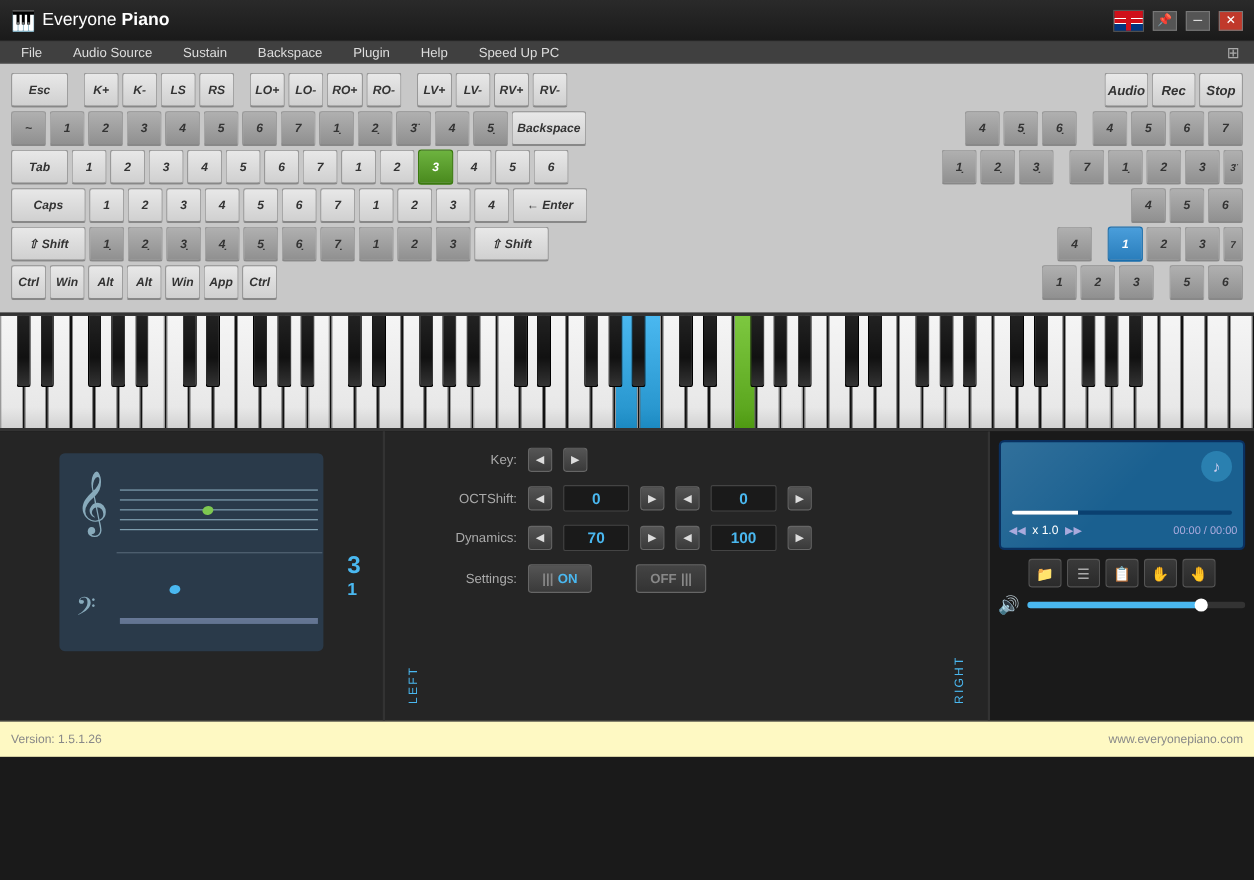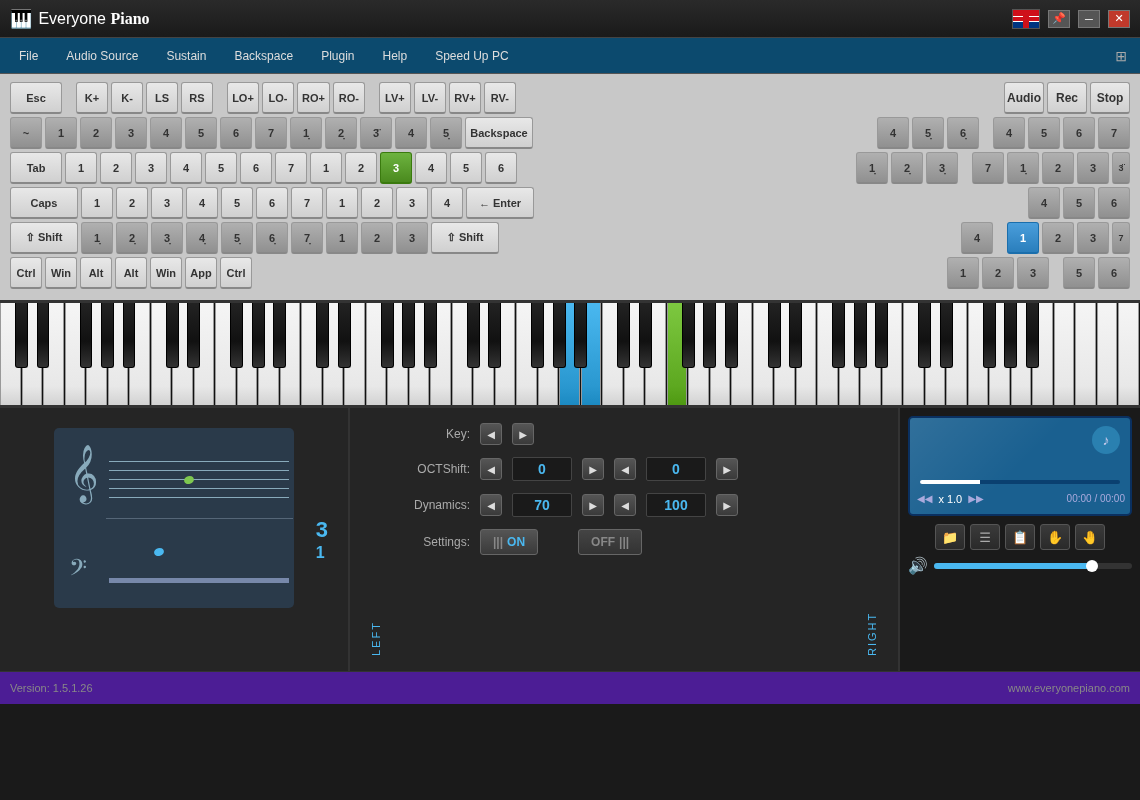--- a/index.html
+++ b/index.html
@@ -30,21 +30,21 @@
     }
     #title-bar .piano-icon {
       font-size: 18px;
       color: #fff;
     }
     #title-bar .title-text {
       font-size: 16px;
       color: #fff;
       font-weight: normal;
     }
-    #title-bar .title-text span.bold { font-weight: bold; font-family: Liberation Serif, serif; }
+    #title-bar .title-text span.bold { font-weight: bold; }
     #title-bar .win-controls {
       display: flex;
       align-items: center;
       gap: 8px;
     }
     .flag-icon {
       width: 28px;
       height: 20px;
       background: linear-gradient(180deg, #CF101A 33%, #fff 33%, #fff 66%, #003580 66%);
       border: 1px solid #555;
@@ -68,22 +68,22 @@
       font-size: 11px;
       cursor: pointer;
       display: flex;
       align-items: center;
       justify-content: center;
     }
     .win-btn.close { background: #c0392b; }
 
     
     #menu-bar {
-      background: #0c4a6e;
-      height: 36px;
+      background: #404040;
+      height: 20px;
       display: flex;
       align-items: center;
       border-bottom: 1px solid #555;
       padding: 0 5px;
     }
     .menu-item {
       padding: 4px 14px;
       color: #ddd;
       cursor: pointer;
       font-size: 12px;
@@ -102,20 +102,21 @@
       padding: 8px 10px;
       border-bottom: 3px solid #333;
     }
 
     
     .key-row {
       display: flex;
       gap: 3px;
       margin-bottom: 3px;
       align-items: flex-start;
+      font-style: italic;
     }
 
     .key {
       background: linear-gradient(180deg, #e8e8e8 0%, #d0d0d0 100%);
       border: 1px solid #999;
       border-bottom: 2px solid #888;
       border-radius: 3px;
       display: flex;
       align-items: center;
       justify-content: center;
@@ -448,21 +449,21 @@
       transform: translate(-50%, -50%);
       width: 12px;
       height: 12px;
       background: #fff;
       border-radius: 50%;
       cursor: pointer;
     }
 
     
     #status-bar {
-      background: #4c1d95;
+      background: #fef9c3;
       height: 24px;
       display: flex;
       align-items: center;
       justify-content: space-between;
       padding: 16px 10px;
       border-top: 1px solid #333;
     }
     .status-text {
       color: #888;
       font-size: 11px;

